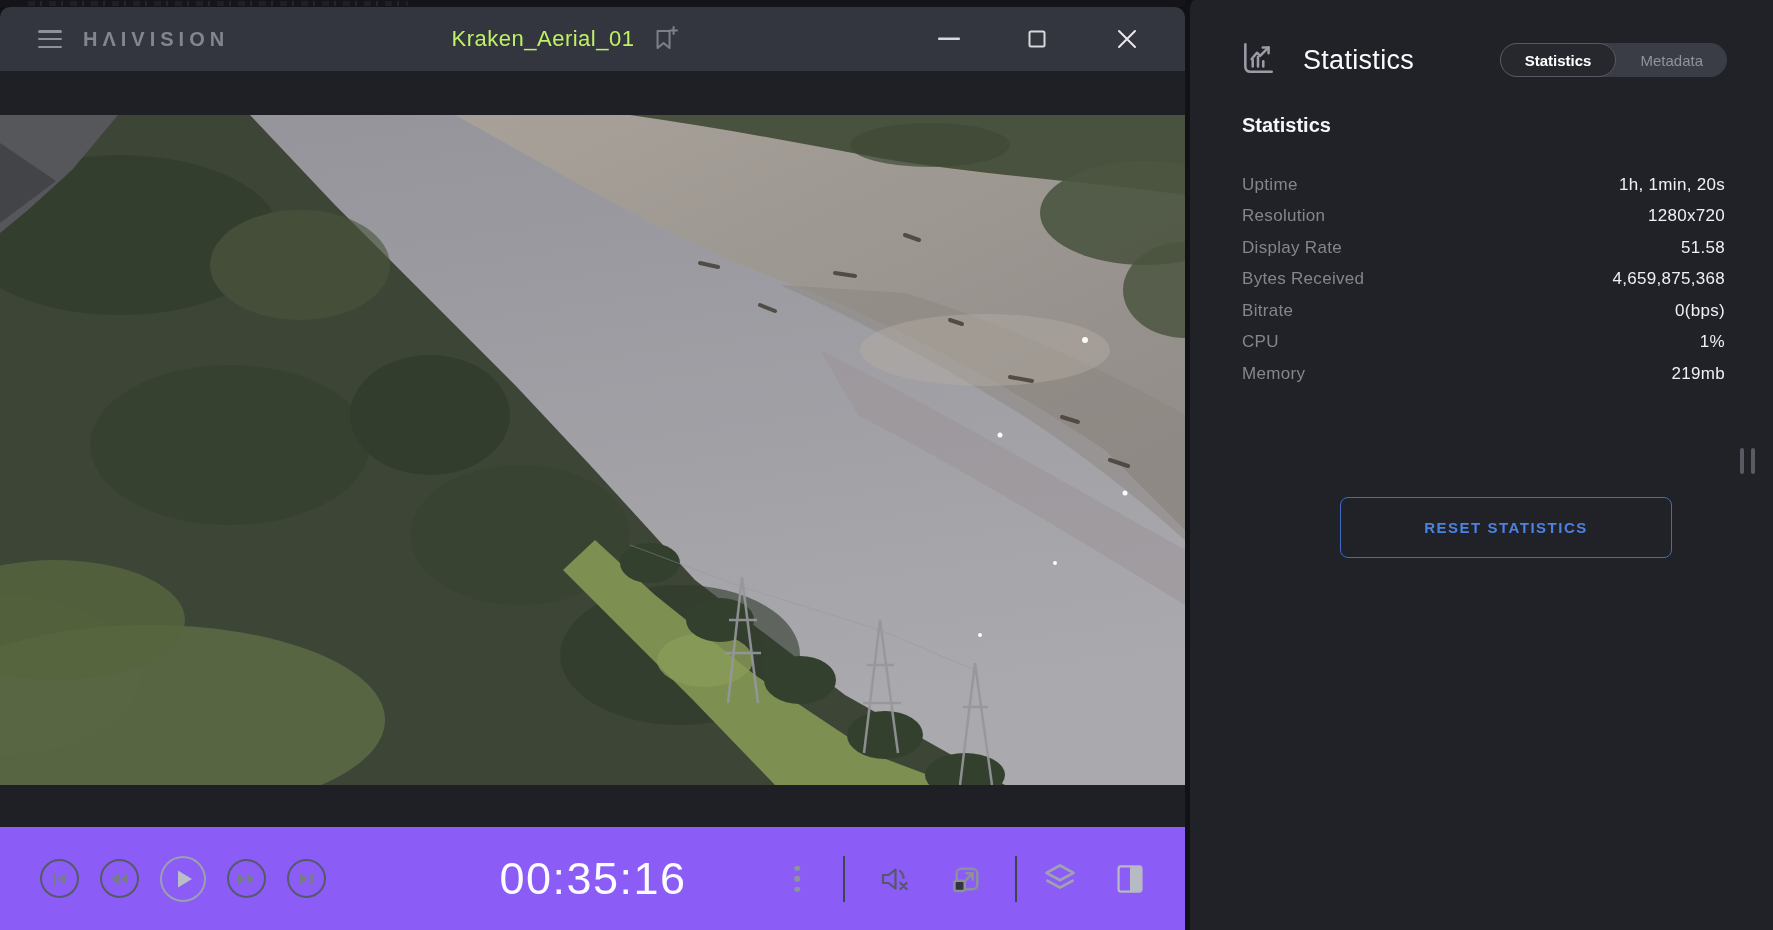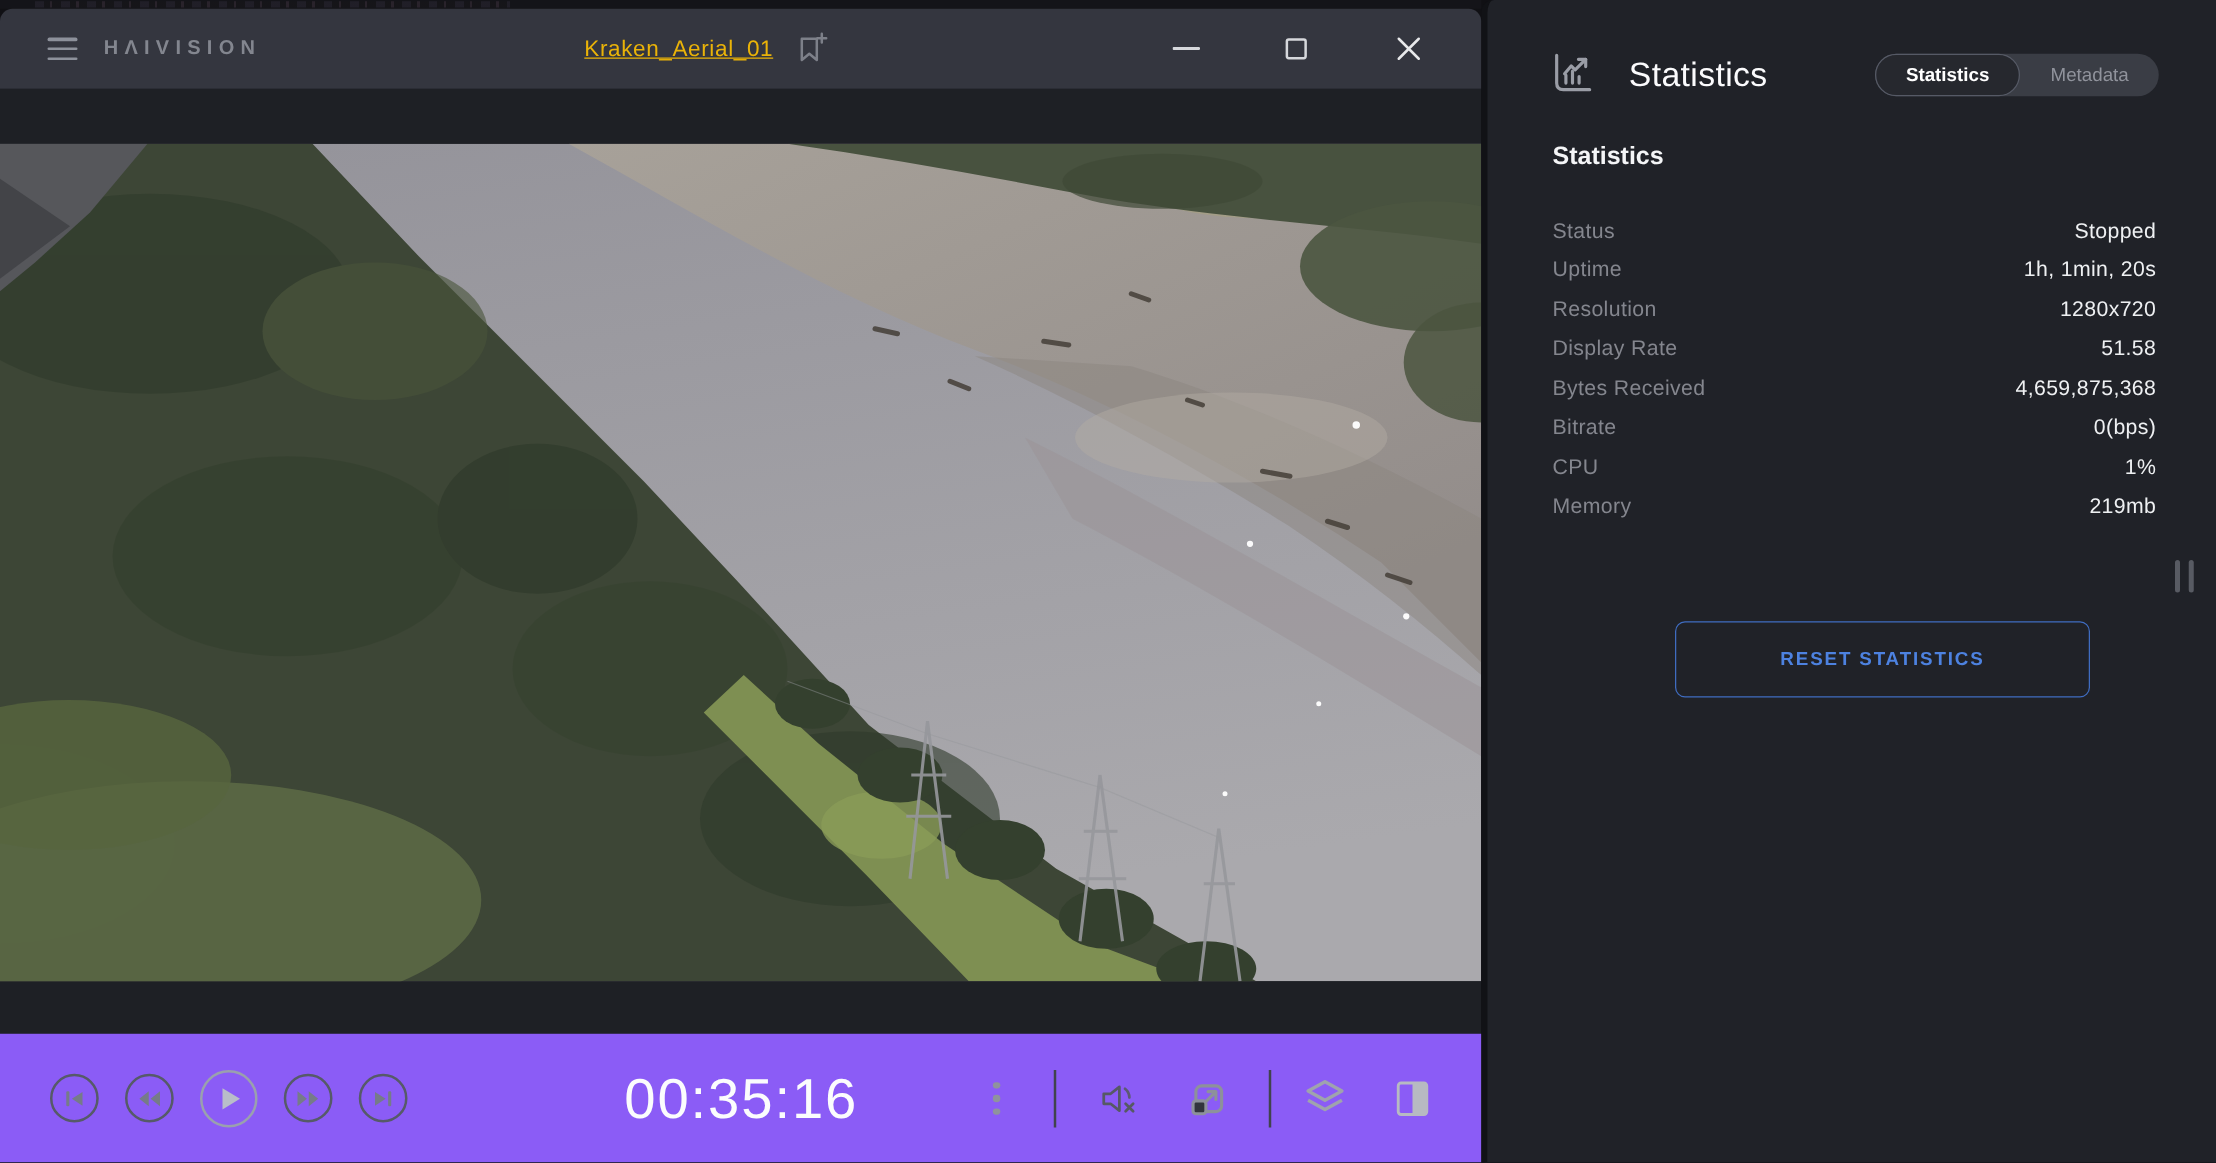--- a/index.html
+++ b/index.html
@@ -13,24 +13,24 @@
   .top-sliver { height:7px; background:#141419; position:relative; }
   .top-sliver .noise { position:absolute; left:28px; top:1px; width:380px; height:5px; opacity:.55;
     background:repeating-linear-gradient(90deg,#2a2733 0 7px,#171619 7px 12px,#3a2f3a 12px 14px,#171619 14px 21px); }
 
   .titlebar { height:64px; background:#34363f; border-radius:10px 10px 0 0;
               position:relative; display:flex; align-items:center; }
   .hamburger { position:absolute; left:38px; top:50%; transform:translateY(-50%);
                width:24px; height:18px; display:flex; flex-direction:column; justify-content:space-between; cursor:pointer; }
   .hamburger span { display:block; height:2.5px; border-radius:2px; background:#8d919b; }
   .logo { position:absolute; left:83px; top:50%; transform:translateY(-50%);
-          font-size:16px; font-weight:600; letter-spacing:5px; color:#83868f;text-align:right; }
+          font-size:20px; font-weight:600; letter-spacing:5px; color:#83868f;text-align:right; }
   .title-group { position:absolute; left:565px; top:50%; transform:translate(-50%,-50%);
                  display:flex; align-items:center; gap:18px; }
-  .doc-title { font-size:18px; color:#eab308; letter-spacing:.5px; white-space:nowrap;text-decoration:underline; }
+  .doc-title { font-size:22px; color:#bef264; letter-spacing:.5px; white-space:nowrap; }
   .bookmark svg { display:block; }
   .winbtn { position:absolute; top:50%; transform:translate(-50%,-50%); width:44px; height:44px;
             display:flex; align-items:center; justify-content:center; cursor:pointer; }
   .winbtn.min { left:949px; } .winbtn.max { left:1037px; } .winbtn.close { left:1127px; }
 
   .stage { height:756px; background:#1e2025; padding-top:44px; overflow:hidden; }
   .video-svg { display:block; width:1185px; height:670px; }
 
   
   .controls { height:103px; background:#8b5cf6; position:relative; }
@@ -295,24 +295,20 @@
       <div class="tabs">
         <div class="tab active">Statistics</div>
         <div class="tab">Metadata</div>
       </div>
     </div>
 
     <div class="sheading">Statistics</div>
 
     <div class="rows">
       <div class="row">
-        <span class="rlabel">Status</span>
-        <span class="rvalue">Stopped</span>
-      </div>
-      <div class="row">
         <span class="rlabel">Uptime</span>
         <span class="rvalue">1h, 1min, 20s</span>
       </div>
       <div class="row">
         <span class="rlabel">Resolution</span>
         <span class="rvalue">1280x720</span>
       </div>
       <div class="row">
         <span class="rlabel">Display Rate</span>
         <span class="rvalue">51.58</span>

